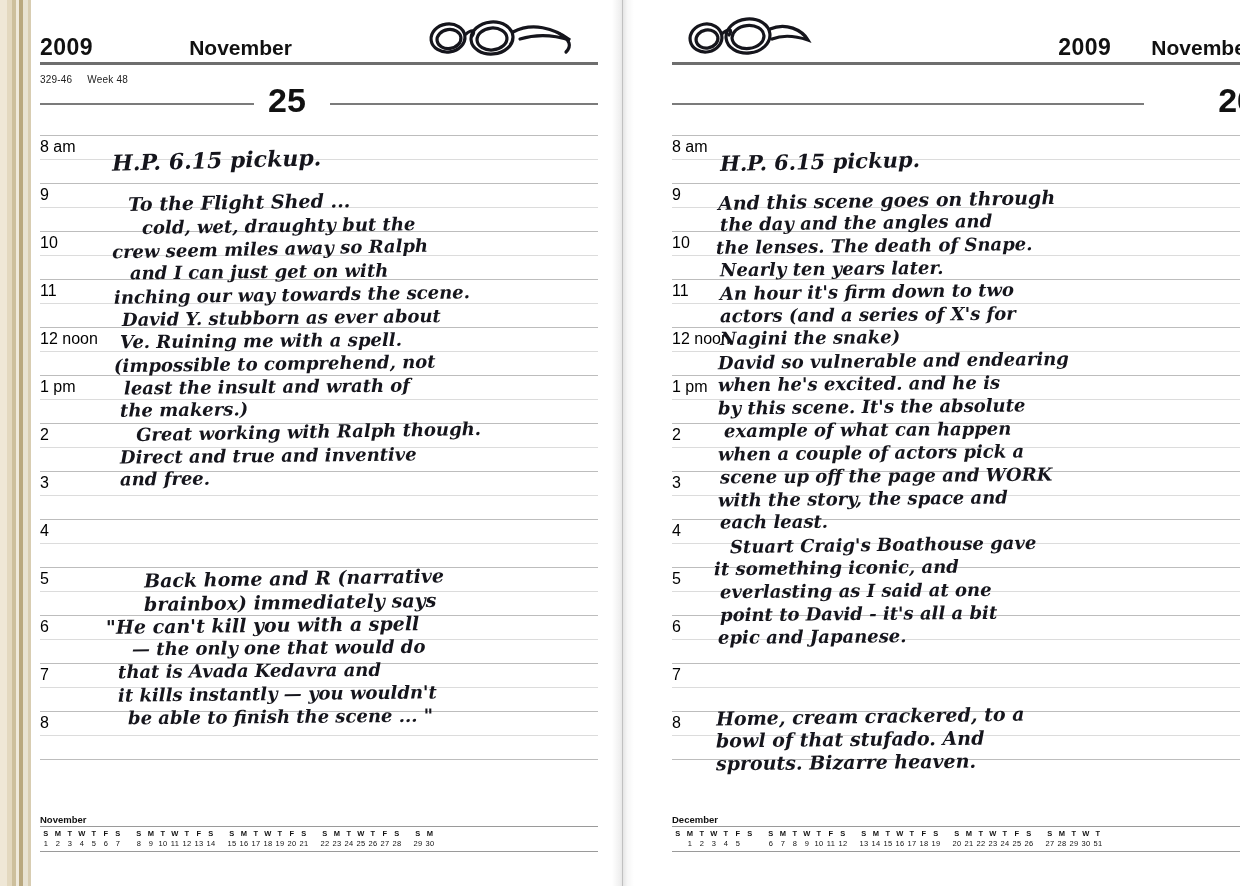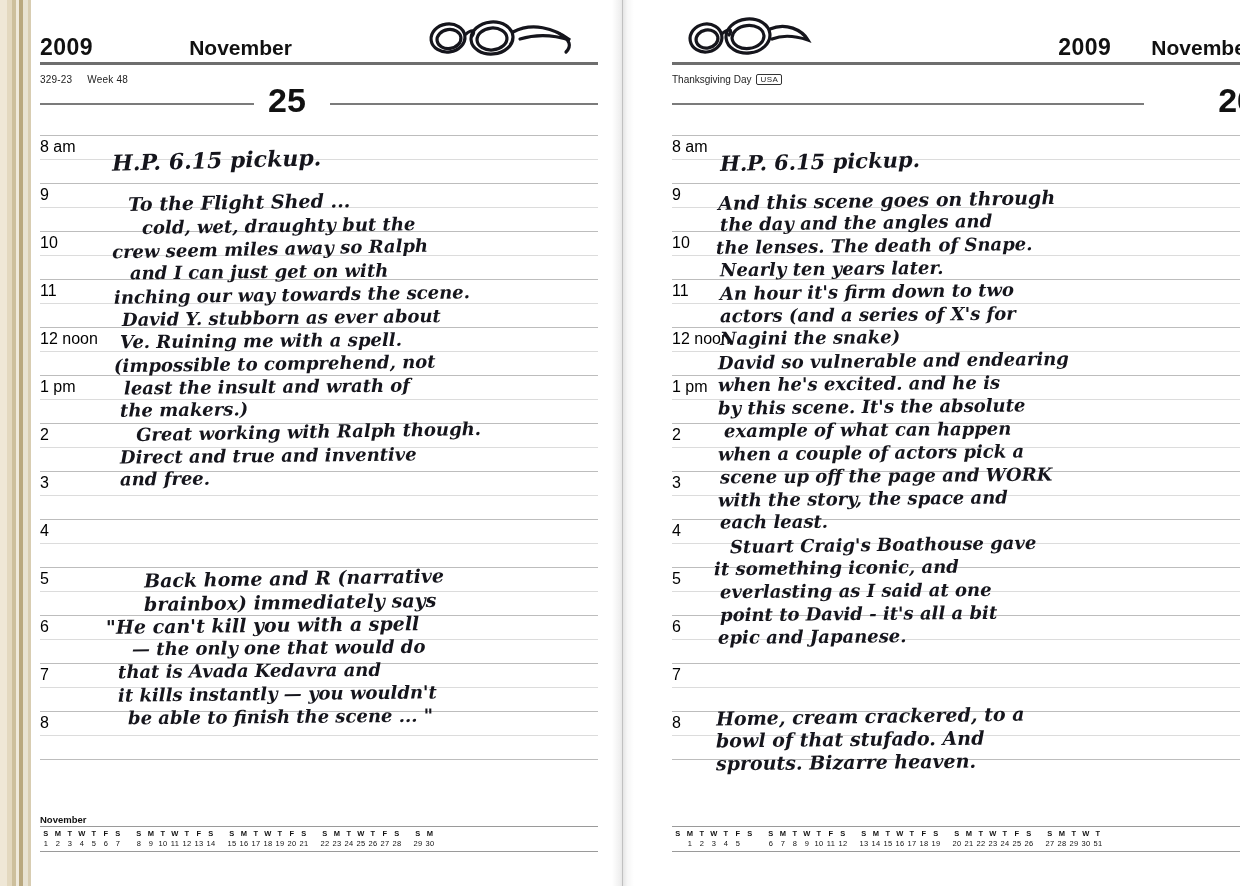--- a/index.html
+++ b/index.html
@@ -118,21 +118,21 @@
           <path d="M46 22 C52 17, 56 18, 52 24"></path>
           <path d="M93 20 C112 10, 134 16, 150 28 C134 23, 116 22, 100 27"></path>
           <path d="M140 22 C150 28, 152 34, 146 40"></path>
         </g>
       </svg>
     </div>
     <div class="rule-thick"></div>
 
     <div class="dayhead">
       <div class="daymeta">
-        <span>329-23</span>
+        <span>329-46</span>
         <span>Week 48</span>
       </div>
       <div class="daynum">25</div>
       <div class="daynum-rule dn-r1"></div>
       <div class="daynum-rule dn-r2"></div>
     </div>
 
     <div class="grid">
       <div class="rowlines">
         <div class="tline" style="top:0px"></div>
@@ -311,23 +311,20 @@
           <ellipse cx="68" cy="26" rx="22" ry="17" transform="rotate(-6 68 26)"></ellipse>
           <ellipse cx="68" cy="27" rx="16" ry="11.5" transform="rotate(-6 68 27)"></ellipse>
           <path d="M43 23 C49 18, 53 19, 49 25"></path>
           <path d="M90 19 C106 12, 122 20, 128 30 C116 26, 102 25, 92 29"></path>
         </g>
       </svg>
     </div>
     <div class="rule-thick"></div>
 
     <div class="dayhead">
-      <div class="holiday">
-        <span>Thanksgiving Day</span><span class="usa-badge">USA</span>
-      </div>
       <div class="daynum">26</div>
       <div class="daynum-rule dn-r1"></div>
     </div>
 
     <div class="grid">
       <div class="rowlines">
         <div class="tline" style="top:0px"></div>
           <div class="tline lt" style="top:24px"></div>
         <div class="tline" style="top:48px"></div>
           <div class="tline lt" style="top:72px"></div>
@@ -392,20 +389,21 @@
         <span style="left:48px;top:468px;font-size:18px;transform:rotate(-0.5deg)">point to David - it's all a bit</span>
         <span style="left:46px;top:491px;font-size:18px;transform:rotate(-0.5deg)">epic and Japanese.</span>
 
         <span style="left:44px;top:570px;font-size:19px;transform:rotate(-0.9deg)">Home, cream crackered, to a</span>
         <span style="left:44px;top:593px;font-size:19px;transform:rotate(-0.6deg)">bowl of that stufado. And</span>
         <span style="left:44px;top:616px;font-size:19px;transform:rotate(-0.6deg)">sprouts. Bizarre heaven.</span>
       </div>
     </div>
 
     <div class="minical">
+      <div class="mc-title">December</div>
       <div class="mc-rule"></div>
       <div class="mc-row">
         <div class="mc-week">
             <div class="mc-cell mc-dow">S</div>
             <div class="mc-cell mc-dow">M</div>
             <div class="mc-cell mc-dow">T</div>
             <div class="mc-cell mc-dow">W</div>
             <div class="mc-cell mc-dow">T</div>
             <div class="mc-cell mc-dow">F</div>
             <div class="mc-cell mc-dow">S</div>

